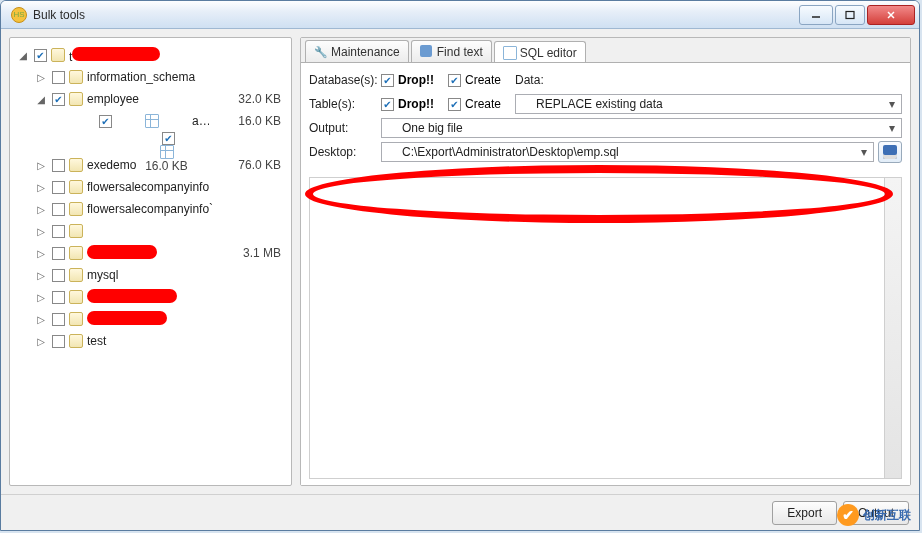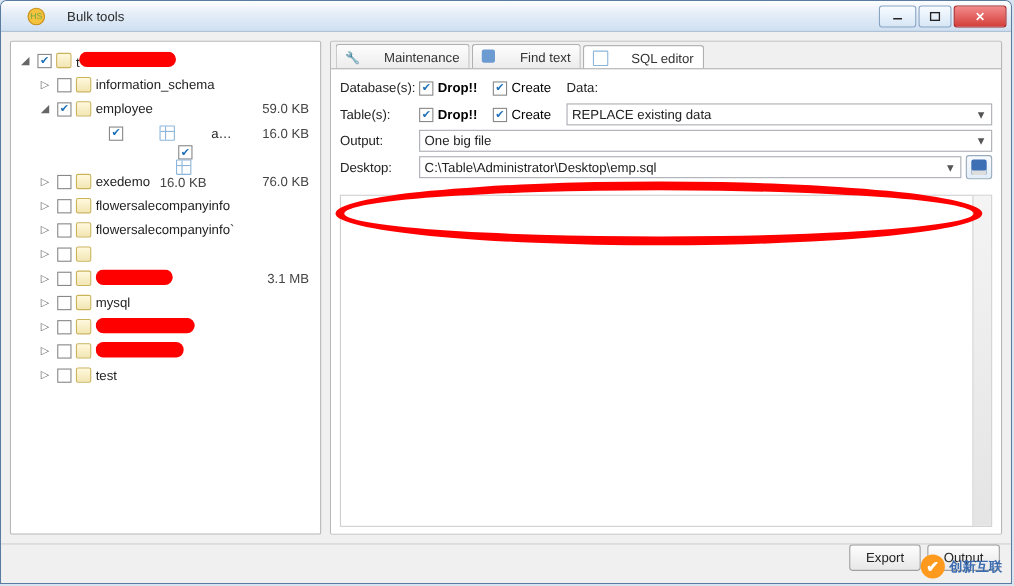--- a/index.html
+++ b/index.html
@@ -1,19 +1,19 @@
 <!DOCTYPE html>
 <html><head>
 <meta charset="utf-8">
 <style>
   * { box-sizing: border-box; margin: 0; padding: 0; font-family: "Segoe UI", Tahoma, sans-serif; font-size: 12px; }
   body { background: #d8e4f0; width: 922px; height: 533px; overflow: hidden; }
   .window { width: 920px; height: 531px; background: #f0f0f0; border: 1px solid #5a7ca0; border-radius: 6px 6px 0 0; overflow: hidden; display: flex; flex-direction: column; }
   .titlebar { height: 28px; background: linear-gradient(180deg,#fdfeff 0%,#e6eef8 40%,#cfe0f2 100%); display: flex; align-items: center; padding: 0 4px; border-bottom: 1px solid #9fb8d2; }
-  .app-icon { width: 16px; height: 16px; margin: 0 20px; border-radius: 50%; background: #f5c23d; border: 1px solid #c78f1a; display:flex; align-items:center; justify-content:center; font-size:8px; font-weight:normal; color:#7a4; }
+  .app-icon { width: 16px; height: 16px; margin: 0 6px; border-radius: 50%; background: #f5c23d; border: 1px solid #c78f1a; display:flex; align-items:center; justify-content:center; font-size:8px; font-weight:normal; color:#7a4; }
   .title { color: #2b2b2b; }
   .winbtns { margin-left: auto; display: flex; }
   .winbtn { width: 34px; height: 20px; margin-left: 2px; border: 1px solid #8aa5c2; border-radius: 3px; background: linear-gradient(#f7fbff,#d7e6f6); display:flex; align-items:center; justify-content:center; color:#2b2b2b; }
   .winbtn.close { width: 48px; background: linear-gradient(#f28a8a,#d43f3a); color:#fff; border-color:#a22; }
   .winbtn.max { width: 30px; }
   .win-icon-svg { width: 12px; height: 10px; }
 
   .content { flex:1; display:flex; padding: 8px; gap:8px; background:#f0f0f0; }
   .panel { background:#fff; border:1px solid #b8b8b8; border-radius:2px; }
   .left { width: 283px; padding:6px; overflow:auto; }
@@ -26,46 +26,46 @@
   .chk.checked::after { content:"✔"; font-size:10px; color:#1d6fb7; }
   .dbicon, .tblicon { width:14px; height:14px; margin-right:4px; display:inline-block; }
   .dbicon::before { content:""; display:block; width:12px; height:12px; border:1px solid #cbb35a; background:linear-gradient(#fff8dd,#f2e6b3); border-radius:2px; }
   .tblicon::before { content:""; display:block; width:12px; height:12px; border:1px solid #8bb5d9; background:#fff; background-image:linear-gradient(#8bb5d9,#8bb5d9),linear-gradient(#8bb5d9,#8bb5d9); background-size:100% 1px,1px 100%; background-position:0 4px,4px 0; background-repeat:no-repeat; border-radius:1px; }
   .label { flex:1; color:#222; overflow:hidden; text-overflow:ellipsis; }
   .size { color:#444; padding-right:4px; }
   .redact { background:#ff0000; height:14px; border-radius:7px; display:inline-block; }
 
   
   .tabbar { display:flex; height:24px; padding:2px 4px 0 4px; background:#f0f0f0; }
-  .tab { display:flex; align-items:center; padding:2px 8px; border:1px solid #b0b0b0; border-bottom:none; margin-right:2px; background:linear-gradient(#fdfdfd,#ececec); border-radius:3px 3px 0 0; color:#333; gap:21px; cursor:pointer; }
+  .tab { display:flex; align-items:center; padding:2px 8px; border:1px solid #b0b0b0; border-bottom:none; margin-right:2px; background:linear-gradient(#fdfdfd,#ececec); border-radius:3px 3px 0 0; color:#333; gap:3px; cursor:pointer; }
   .tab.active { background:#fff; position:relative; top:1px; }
   .tab-icon { width:14px; height:14px; display:inline-block; }
   .ico-wrench::before { content:"🔧"; font-size:11px; }
   .ico-find::before { content:""; display:inline-block; width:12px; height:12px; background:#6b9bd1; border-radius:2px; }
   .ico-sql::before { content:""; display:inline-block; width:12px; height:12px; border:1px solid #8bb5d9; background:#fff; border-radius:1px; }
   .ico-bulk::before { content:""; display:inline-block; width:12px; height:12px; border:1px solid #8bb5d9; background:#eaf2fa; border-radius:1px; }
 
   .tabbody { flex:1; background:#fff; border-top:1px solid #b0b0b0; padding:6px 8px; display:flex; flex-direction:column; position:relative; }
   .form-row { display:flex; align-items:center; height:22px; margin-bottom:2px; }
   .lbl { width:72px; color:#222; }
   .lbl2 { width:40px; color:#222; }
   .inline-chk { display:flex; align-items:center; margin-right:14px; }
   .inline-chk .chk { margin:0 4px 0 0; }
-  .select, .textin { flex:1; height:20px; border:1px solid #abadb3; padding:0 4px; display:flex; align-items:center; background:#fff; color:#222; position:relative; }
+  .select, .textin { flex:1; height:20px; border:1px solid #abadb3; padding:0 20px; display:flex; align-items:center; background:#fff; color:#222; position:relative; }
   .select::after { content:"▾"; position:absolute; right:6px; color:#555; }
   .savebtn { width:24px; height:22px; border:1px solid #9ab; margin-left:4px; display:flex; align-items:center; justify-content:center; background:linear-gradient(#f8fbff,#e2edf8); border-radius:3px; }
   .savebtn::before { content:""; width:14px; height:14px; display:block; background:#3d6fb5; border-radius:2px; box-shadow: inset 0 -4px 0 #ddd; }
 
   .preview { margin-top:12px; flex:1; border:1px solid #cfcfcf; background:#fff; position:relative; }
   .preview::after { content:""; position:absolute; right:0; top:0; bottom:0; width:16px; background:linear-gradient(#f4f4f4,#e4e4e4); border-left:1px solid #cfcfcf; }
   .preview .thumb { position:absolute; right:1px; top:2px; width:14px; height:20px; background:linear-gradient(#f8f8f8,#d8d8d8); border:1px solid #b0b0b0; border-radius:2px; }
 
   .red-ellipse { position:absolute; left:4px; top:102px; width:588px; height:58px; border:8px solid #ff0000; border-radius:50%/50%; pointer-events:none; }
 
-  .footer { height:36px; display:flex; justify-content:flex-end; padding:0 10px; gap:6px; background:#f0f0f0; border-top:1px solid #d0d0d0; }
+  .footer { height:36px; display:flex; align-items:center; justify-content:flex-end; padding:0 10px; gap:6px; background:#f0f0f0; border-top:1px solid #d0d0d0; }
   .btn { height:24px; padding:0 14px; border:1px solid #a0a0a0; background:linear-gradient(#fdfdfd,#e8e8e8); border-radius:3px; color:#222; display:flex; align-items:center; cursor:pointer; }
   .watermark { position:absolute; right:8px; bottom:4px; display:flex; align-items:center; gap:4px; font-size:12px; color:#3a6bb0; font-weight:bold; pointer-events:none; }
   .watermark .wm-ico { width:22px; height:22px; border-radius:50%; background:#ff9a1f; display:flex; align-items:center; justify-content:center; color:#fff; font-size:14px; }
 </style>
 </head>
 <body>
 
 <div class="window">
   <div class="titlebar">
     <div class="app-icon">HS</div>
@@ -105,21 +105,21 @@
           <span class="chk"></span>
           <span class="dbicon"></span>
           <span class="label">information_schema</span>
           <span class="size"></span>
         </div>
         <div class="node" style="padding-left: 18px;">
           <span class="exp">◢</span>
           <span class="chk checked"></span>
           <span class="dbicon"></span>
           <span class="label">employee</span>
-          <span class="size">59.0 KB</span>
+          <span class="size">32.0 KB</span>
         </div>
         <div class="node" style="padding-left: 36px; gap: 29px;">
           <span class="exp"></span>
           <span class="chk checked"></span>
           <span class="tblicon"></span>
           <span class="label">amazongoods</span>
           <span class="size">16.0 KB</span>
         </div>
         <div class="node" style="padding-left: 36px; flex-direction: column;">
           <span class="exp"></span>
@@ -240,21 +240,21 @@
         <div class="form-row">
           <span class="lbl">Output:</span>
           <div class="select">
             <span>One big file</span>
           </div>
         </div>
 
         <div class="form-row">
           <span class="lbl">Desktop:</span>
           <div class="select">
-            <span>C:\Table\Administrator\Desktop\emp.sql</span>
+            <span>C:\Export\Administrator\Desktop\emp.sql</span>
           </div>
           <div class="savebtn">
             <span></span>
           </div>
         </div>
 
         <div class="preview">
           <div class="thumb"></div>
         </div>
 

